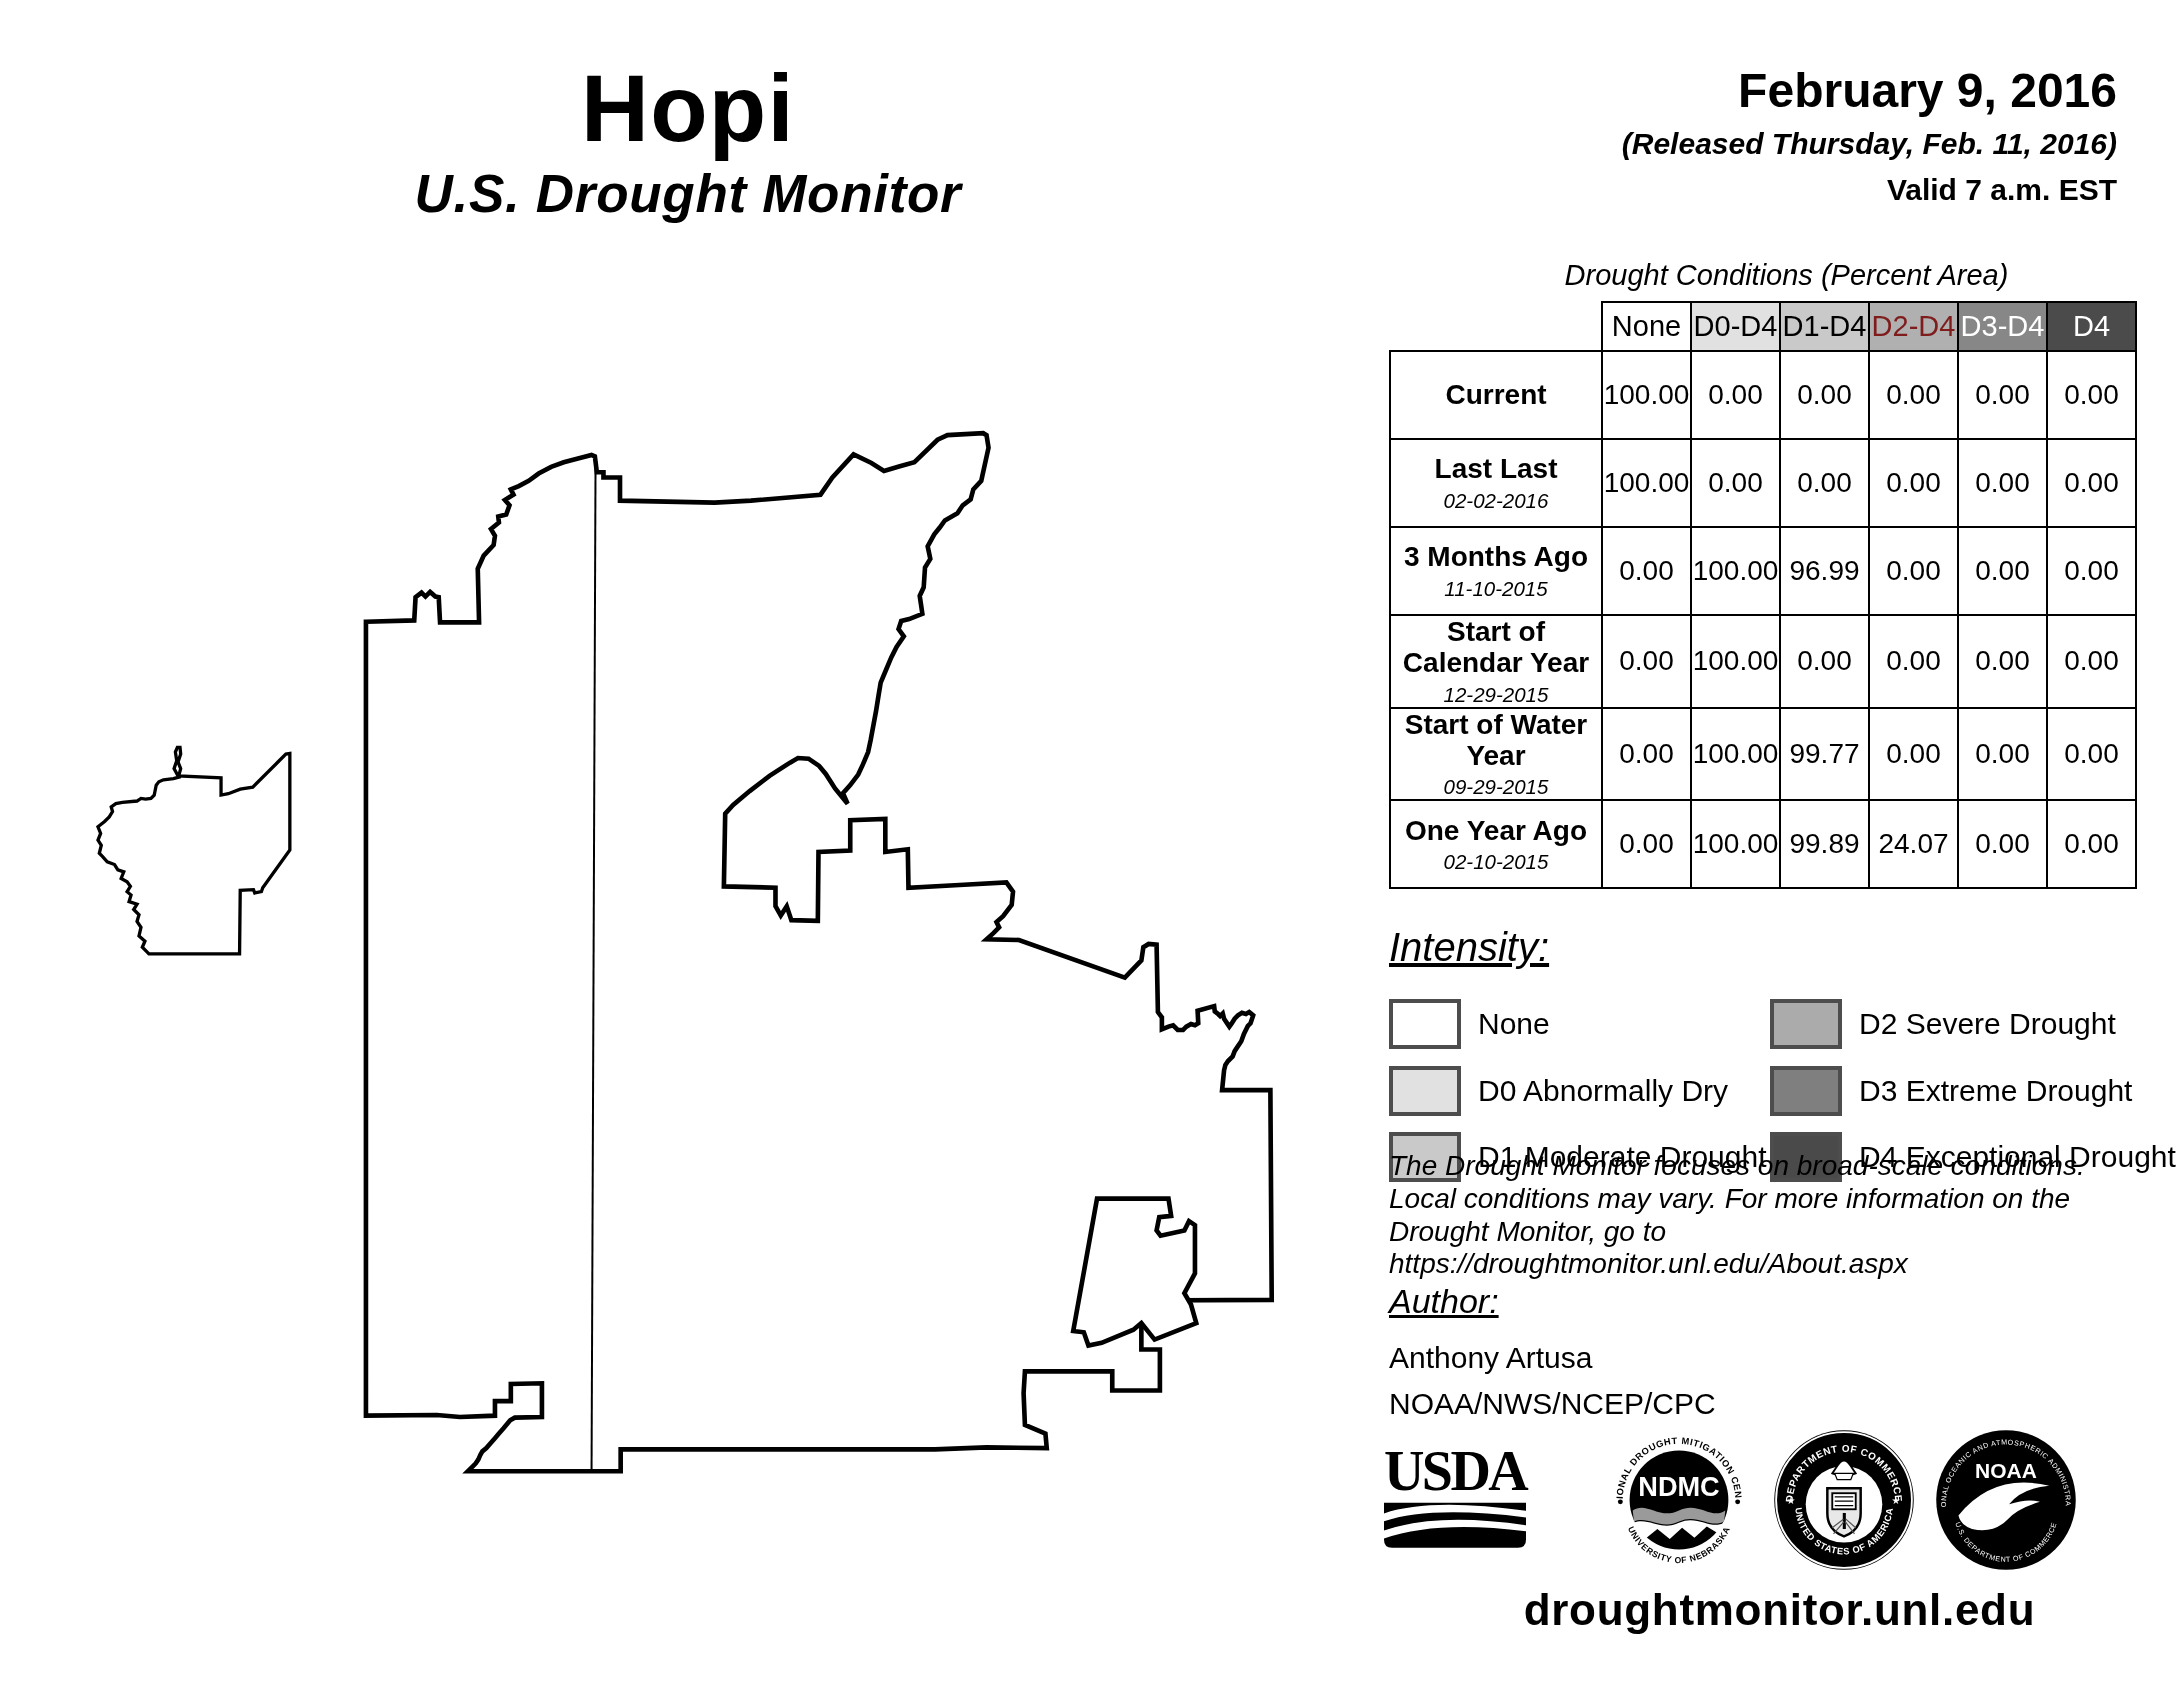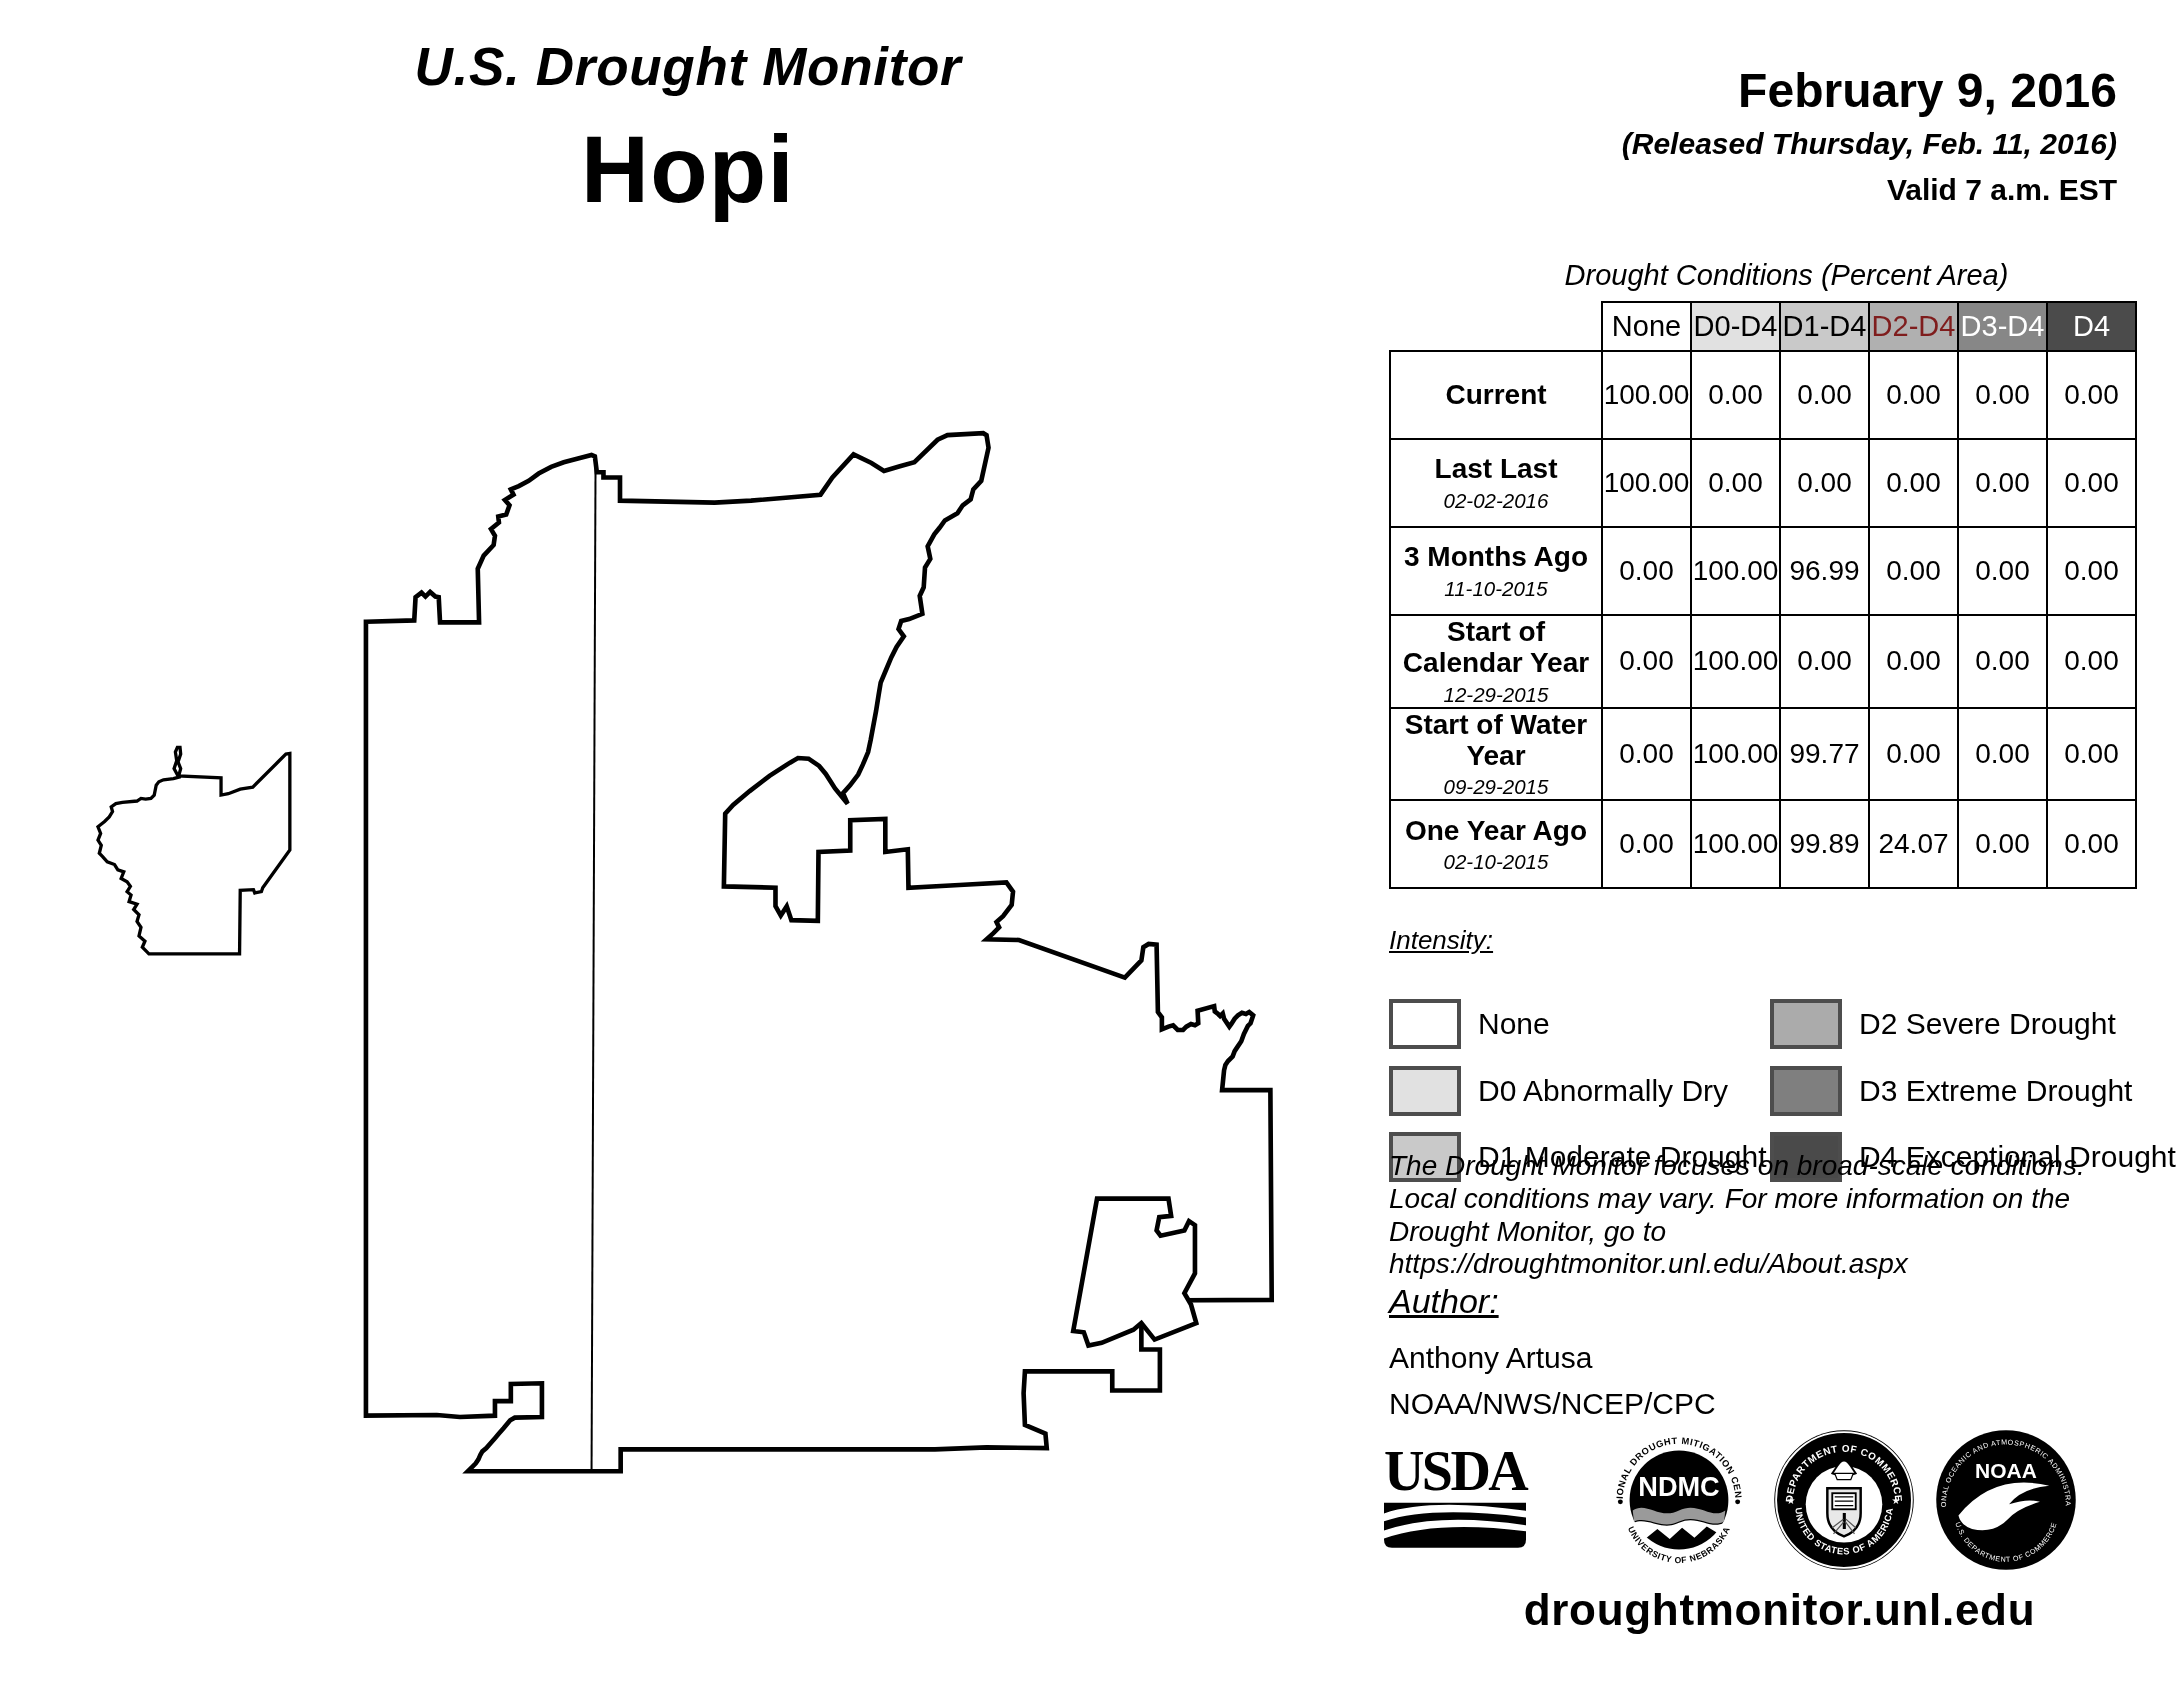--- a/index.html
+++ b/index.html
@@ -25,21 +25,21 @@
   th.spacer{border:none;background:#fff;}
   th{font-size:29px;font-weight:normal;height:47px;}
   td.rowlabel{width:210px;}
   td{width:87px;font-size:28px;}
   tr.datarow{height:88px;}
   .rl-label{font-size:28px;font-weight:bold;line-height:1.12;}
   .rl-date{font-size:20.5px;font-style:italic;margin-top:4px;}
 
   
   #legend{left:1389px;top:925px;width:781px;}
-  #legend-title{font-size:26px;font-style:italic;text-decoration:underline;margin-bottom:8px;}
+  #legend-title{font-size:40px;font-style:italic;text-decoration:underline;margin-bottom:8px;}
   .leg-col{position:absolute;top:73px;}
   #leg-col-1{left:0px;}
   #leg-col-2{left:381px;}
   .leg-item{display:flex;align-items:center;margin-bottom:14.6px;height:52px;}
   .swatch{width:64px;height:42px;border:4.6px solid #4d4d4d;margin-right:17px;flex:0 0 auto;}
   .leg-label{font-size:30px;white-space:nowrap;}
 
   
   #disclaimer{left:1389px;top:1150px;width:787px;font-size:28px;font-style:italic;line-height:1.17;}
   #author-block{left:1389px;top:1282px;}
@@ -57,22 +57,22 @@
 
   #footer-url{left:1389px;top:1585px;width:781px;text-align:center;font-size:44px;font-weight:bold;letter-spacing:0.7px;}
 
   
   #map{left:86px;top:410px;}
 </style>
 </head>
 <body>
 
 <div class="abs" id="title-block">
+  <div id="location-title">Hopi</div>
   <div id="usdm-title">U.S. Drought Monitor</div>
-  <div id="location-title">Hopi</div>
 </div>
 
 <div class="abs" id="date-block">
   <div id="map-date">February 9, 2016</div>
   <div id="released">(Released Thursday, Feb. 11, 2016)</div>
   <div id="valid">Valid 7 a.m. EST</div>
 </div>
 
 <svg class="abs" id="map" width="1244" height="1138" viewBox="0 0 1880 1720">
   <g transform="translate(-130,-620)" fill="#ffffff" stroke="#000000" stroke-linejoin="miter">

